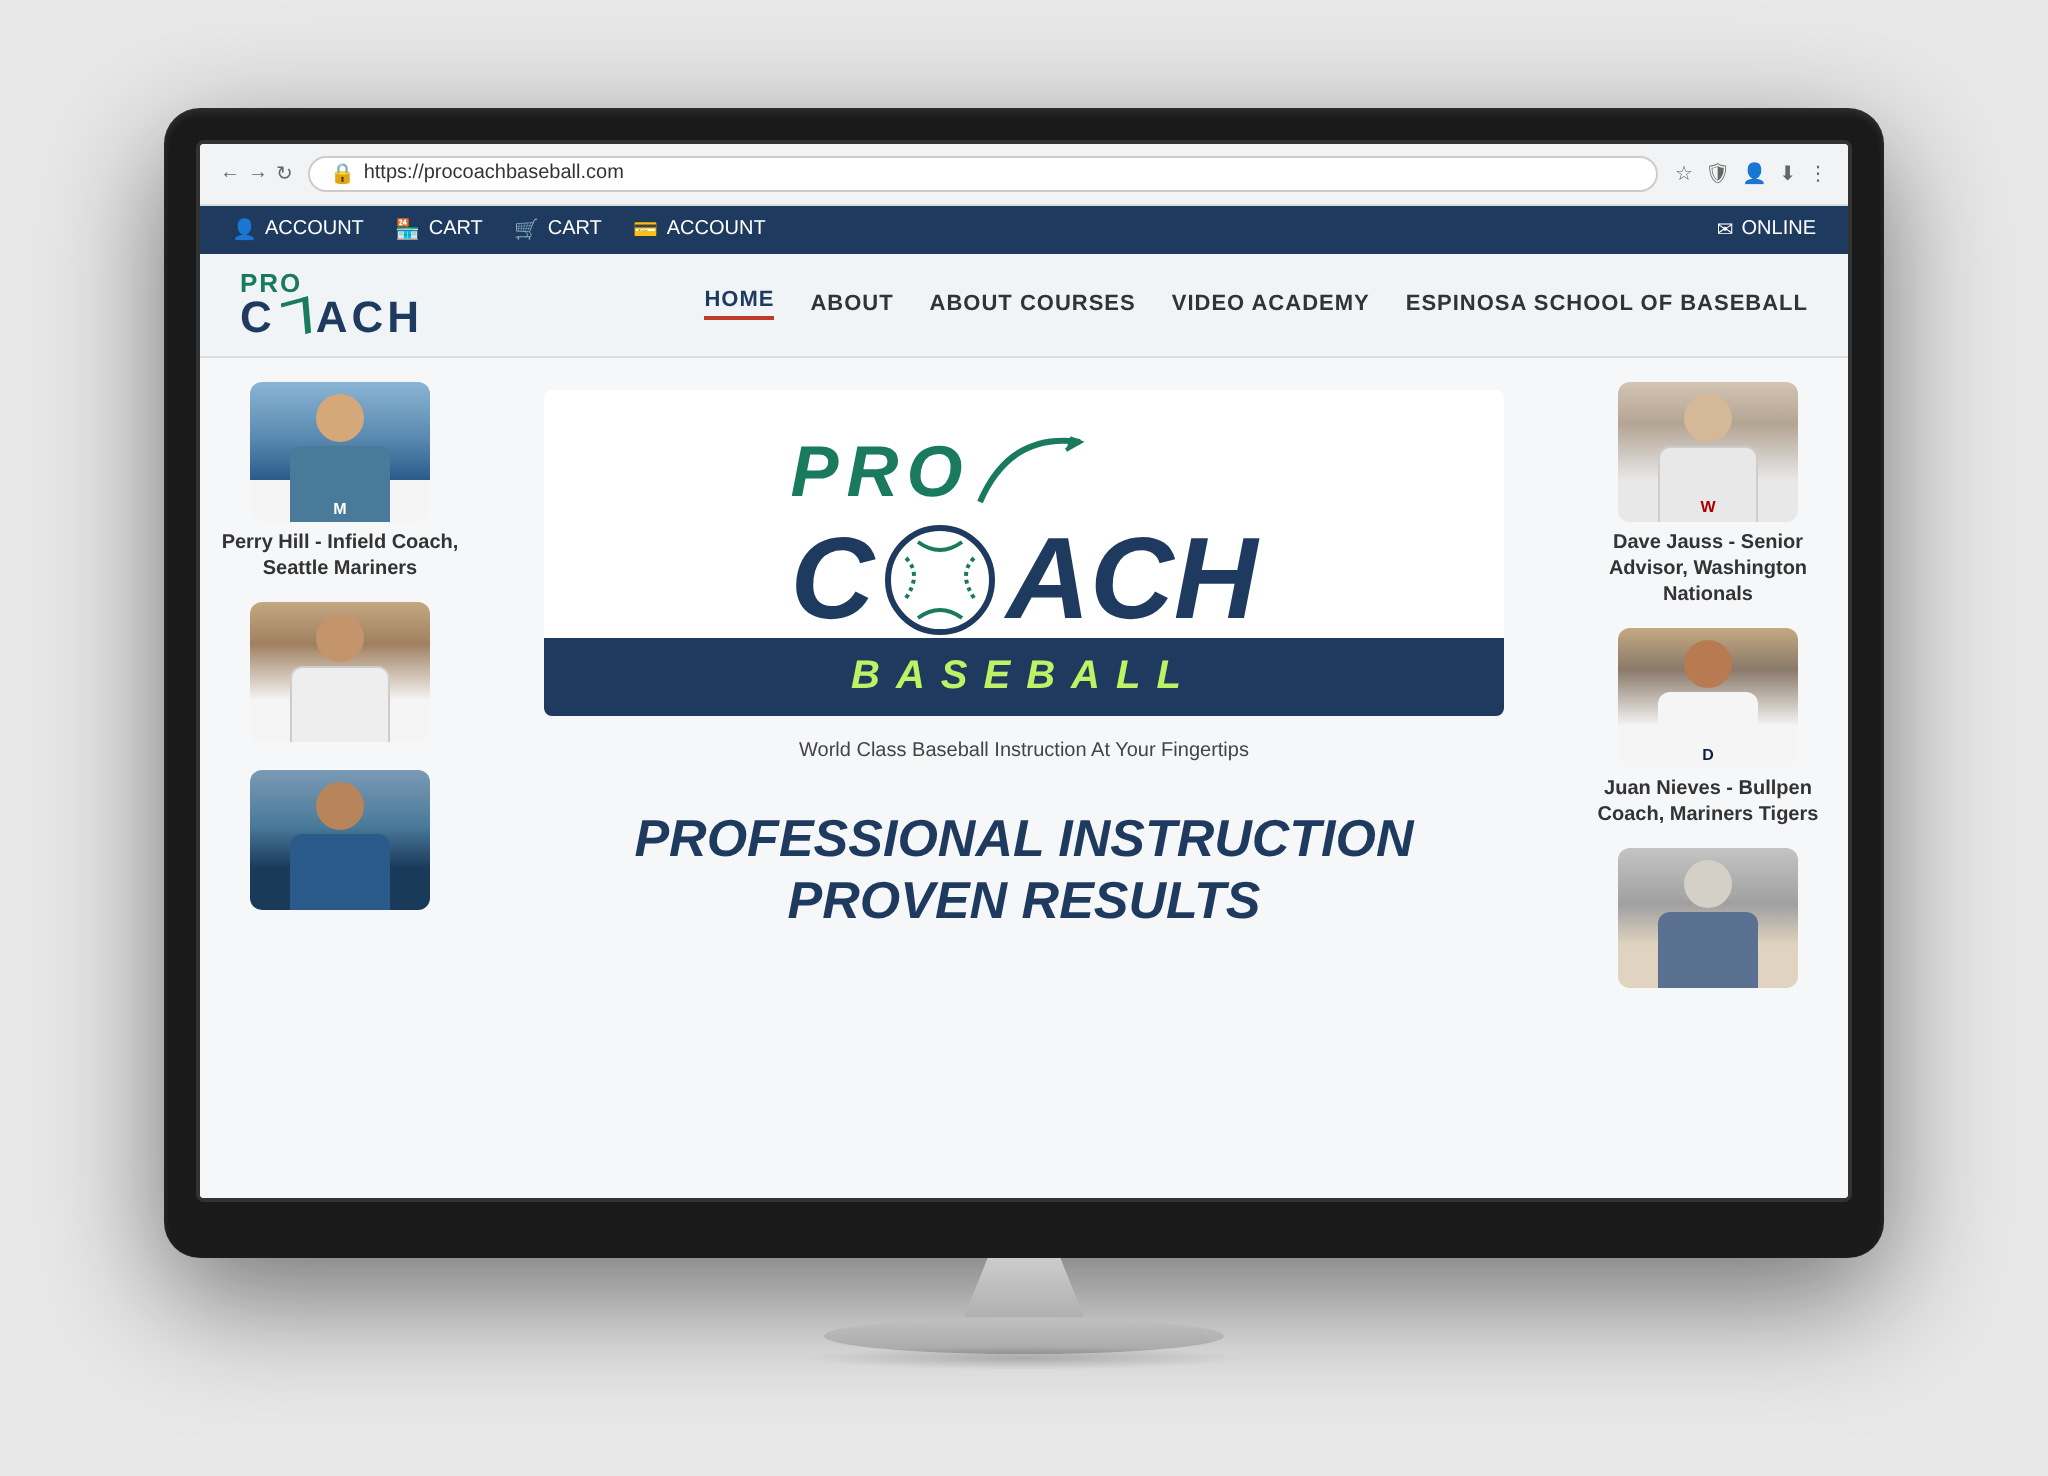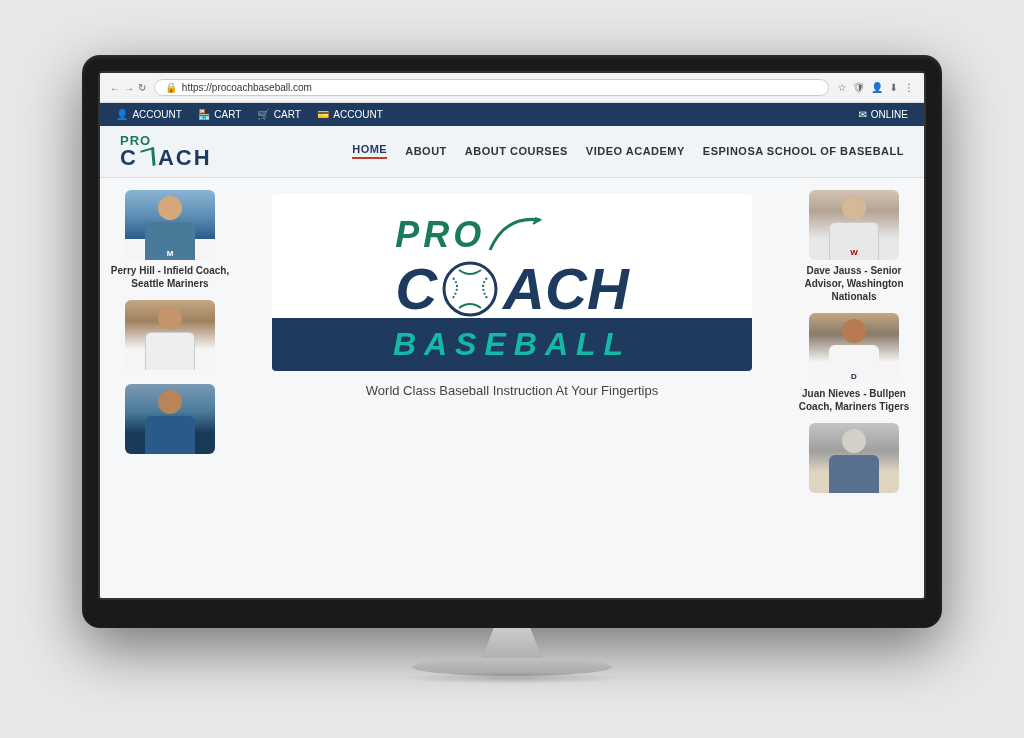--- a/index.html
+++ b/index.html
@@ -294,29 +294,29 @@
       line-height: 1;
     }
 
     .hero-logo-bottom {
       background: #1e3a5f;
       padding: 8px 20px;
       text-align: center;
     }
 
     .hero-baseball-text {
-      font-size: 32px;
+      font-size: 20px;
       font-weight: 900;
-      color: #14b8a6;
+      color: #bef264;
       letter-spacing: 8px;
       font-style: italic;
     }
 
     .hero-tagline {
-      font-size: 13px;
+      font-size: 10px;
       color: #444;
       text-align: center;
       margin-bottom: 23px;
     }
 
     .hero-headline {
       font-size: 26px;
       font-weight: 900;
       color: #1e3a5f;
       text-align: center;
@@ -544,20 +544,24 @@
                   </svg>
                   <span class="hero-ach">ACH</span>
                 </div>
               </div>
             </div>
             <div class="hero-logo-bottom">
               <div class="hero-baseball-text">BASEBALL</div>
             </div>
           </div>
           <div class="hero-tagline">World Class Baseball Instruction At Your Fingertips</div>
+          <div class="hero-headline">
+            <div>PROFESSIONAL INSTRUCTION</div>
+            <div>PROVEN RESULTS</div>
+          </div>
         </div>
 
         <div class="right-coaches">
 
           <div class="coach-card">
             <div class="coach-photo coach-photo-dave">
               <div class="person-silhouette">
                 <div class="silhouette-head" style="background:#d4b898;"></div>
                 <div class="silhouette-body" style="background:#e8e8e8;border:1px solid #ccc;">
                   <span class="jersey-number" style="color:#ab0003;">W</span>

